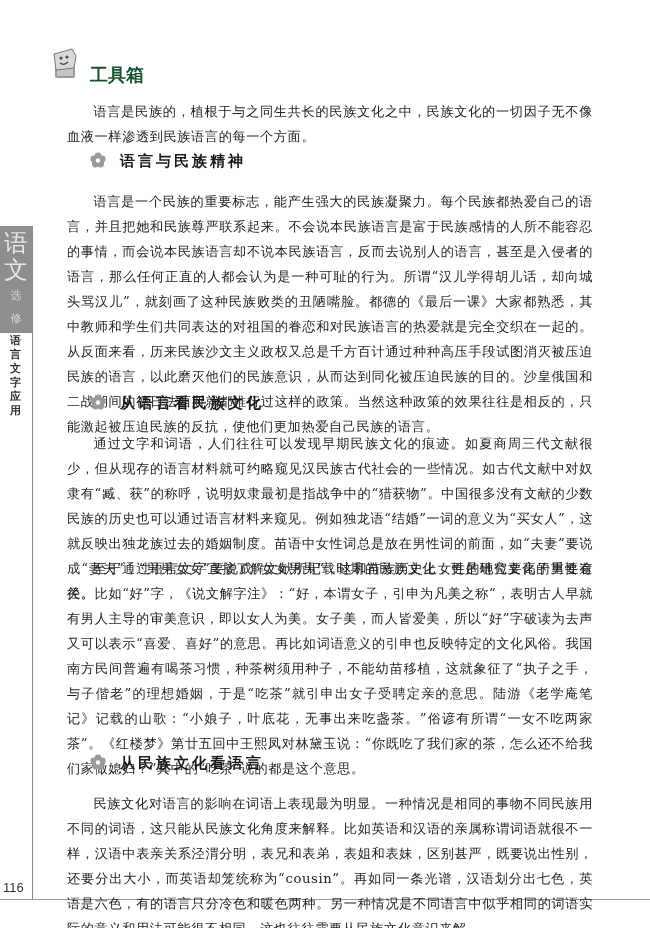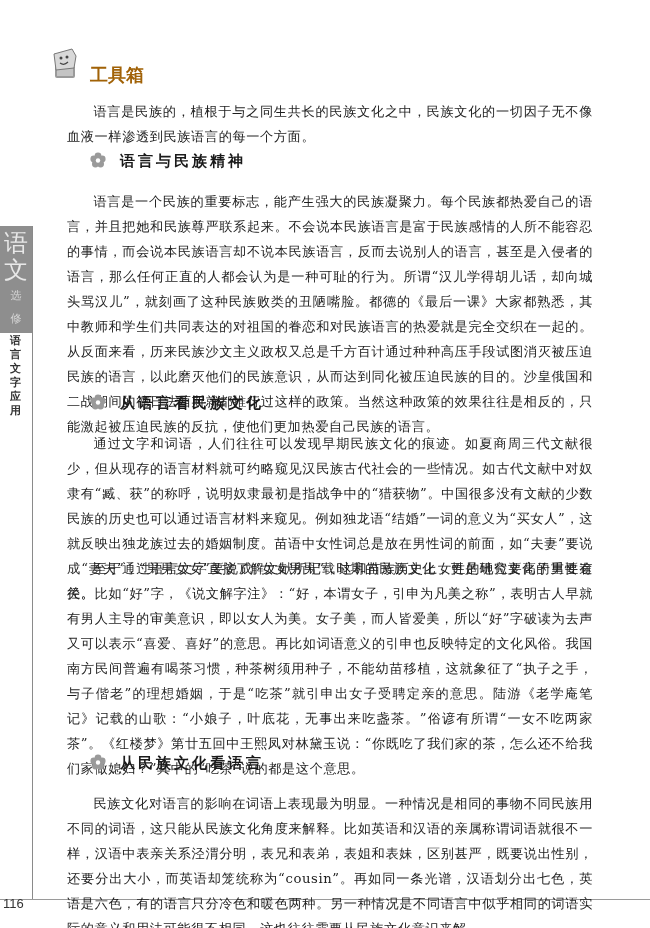--- a/index.html
+++ b/index.html
@@ -27,30 +27,29 @@
   }
   .left-rule {
     position: absolute; left: 32px; top: 226px; width: 1px; height: 674px; background: #8a8a8a;
   }
   .bottom-rule {
     position: absolute; left: 0; top: 899px; width: 650px; height: 1px; background: #9a9a9a;
   }
   .page-number {
     position: absolute; left: 3px; top: 880px; font-size: 13px; color: #333;
     font-family: "Liberation Sans", sans-serif;
-    margin-top: 16px;
   }
 
   
   .toolbox-icon {
     position: absolute; left: 52px; top: 48px; width: 25px; height: 32px;
   }
   .toolbox-title {
     position: absolute; left: 90px; top: 63px; font-size: 18px; font-weight: bold;
-    font-family: "DejaVu Sans", sans-serif; color: #a16207;
+    font-family: "DejaVu Sans", sans-serif; color: #14532d;
   }
 
   .para {
     position: absolute; left: 62px; width: 526px;
     font-size: 13.2px; line-height: 25px; letter-spacing: 0.6px;
     text-align: justify; margin: 5px;
   }
   .para.indent { text-indent: 2em; }
 
   .section-head {

